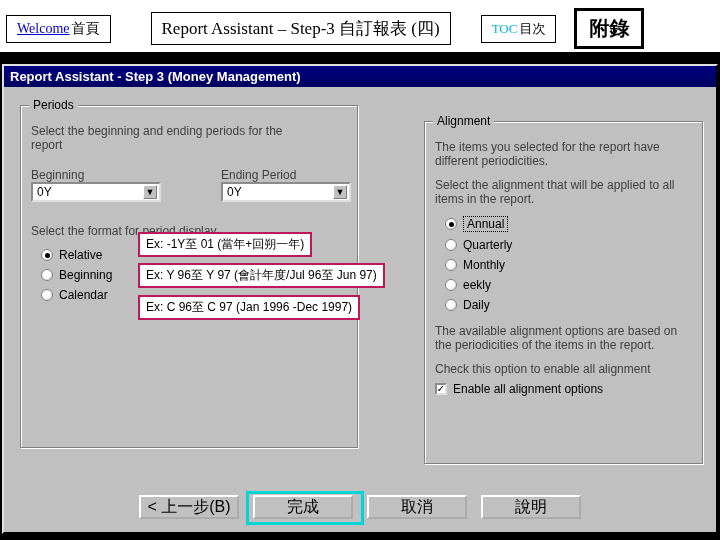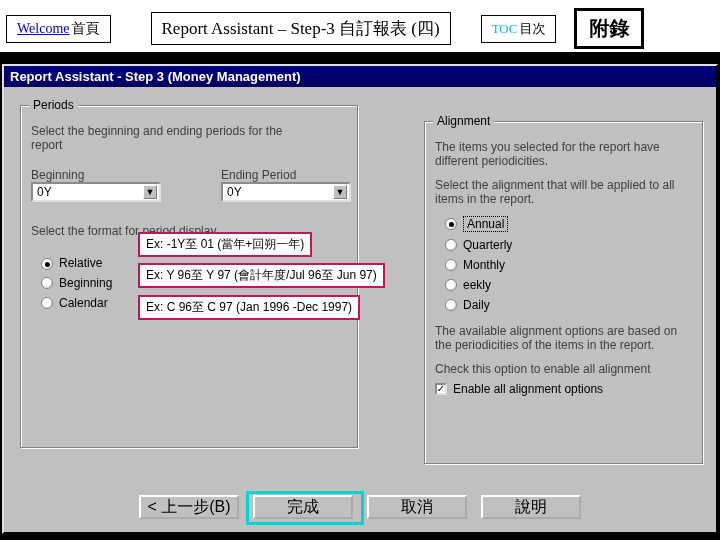--- a/index.html
+++ b/index.html
@@ -209,21 +209,21 @@
             <div class="label">Ending Period</div>
             <div class="combo">
               <span>0Y</span>
               <span class="arrow">▼</span>
             </div>
           </div>
         </div>
 
         <div class="label" style="margin-top:22px;">Select the format for period display</div>
 
-        <div class="radio selected" style="margin-top:18px;margin-left:10px;align-items:flex-end;">
+        <div class="radio selected" style="margin-top:10px;margin-left:10px;">
           <span class="dot"></span>
           <span>Relative</span>
         </div>
         <div class="radio" style="margin-left:10px;">
           <span class="dot"></span>
           <span>Beginning</span>
         </div>
         <div class="radio" style="margin-left:10px;">
           <span class="dot"></span>
           <span>Calendar</span>

